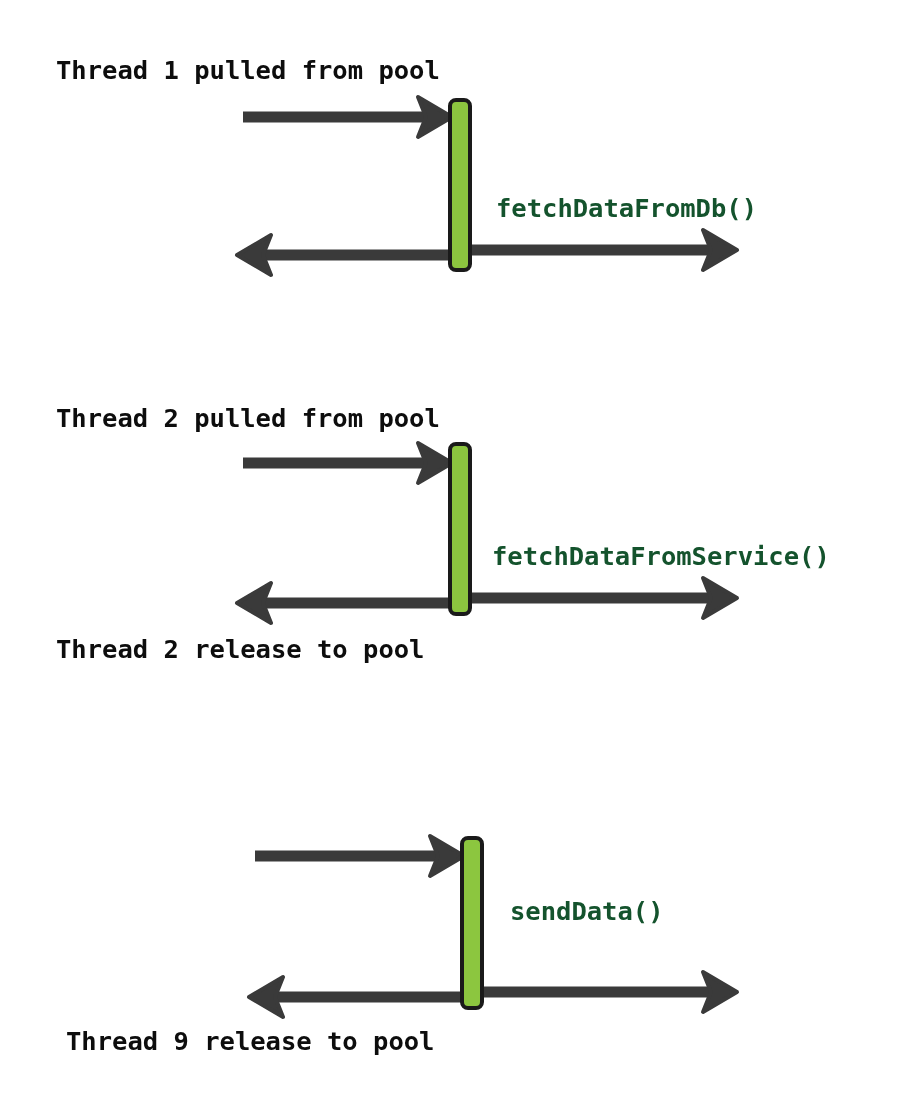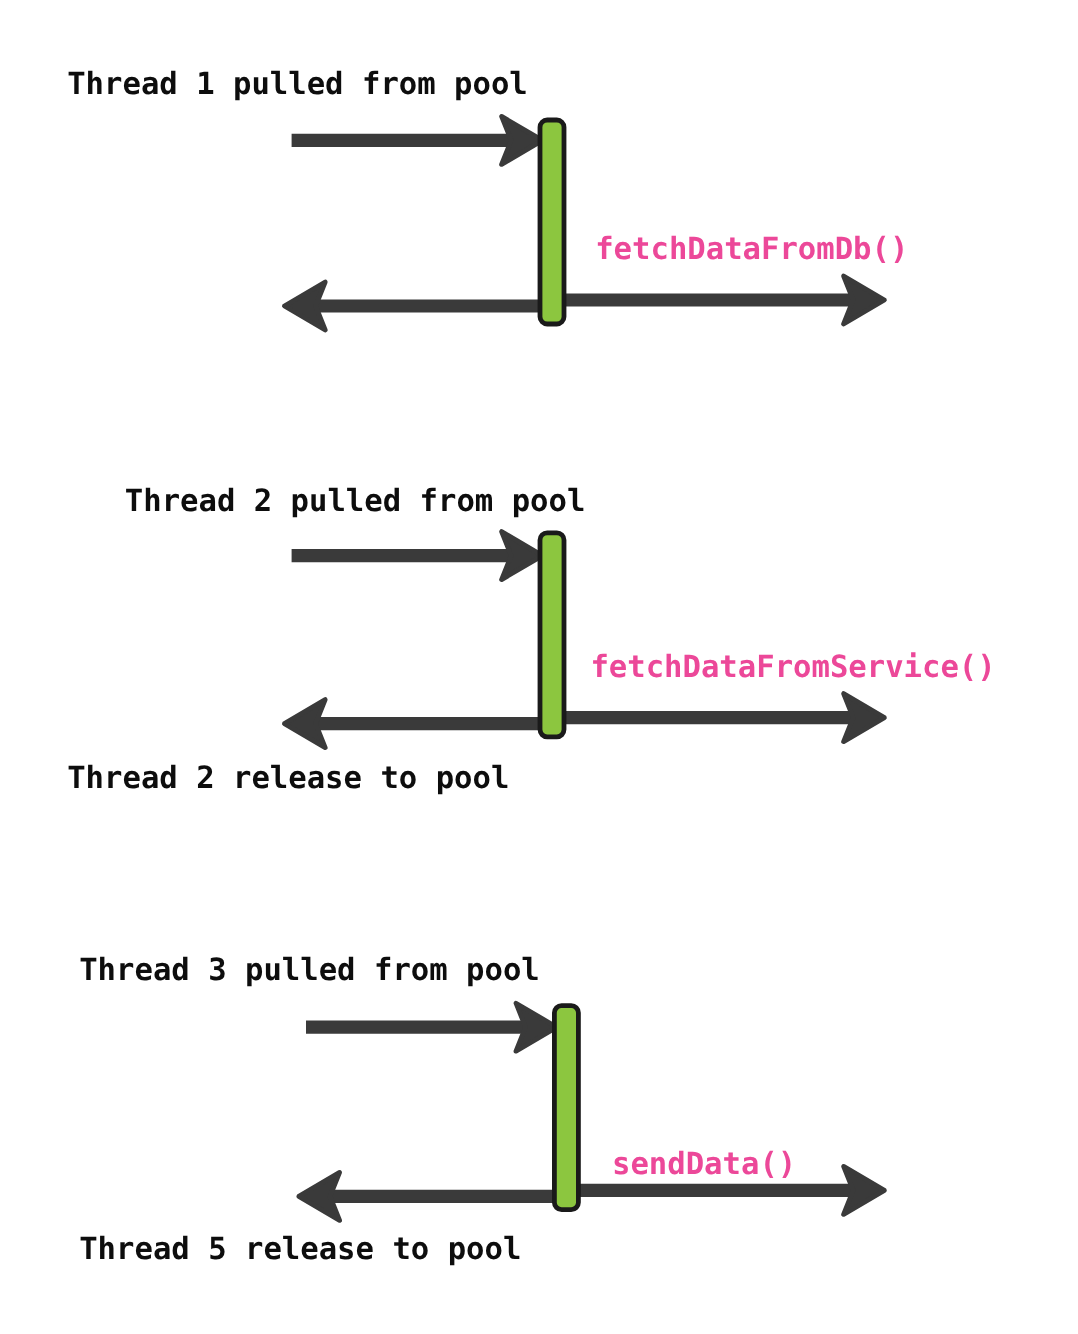--- a/index.html
+++ b/index.html
@@ -38,21 +38,21 @@
     white-space: pre;
     letter-spacing: 0px;
     line-height: 1;
   }
   .lbl-thread {
     font-size: 25.5px;
     color: #0d0d0d;
   }
   .lbl-call {
     font-size: 25.5px;
-    color: #ec4899;
+    color: #14532d;
   }
 </style>
 </head>
 <body>
 
 <div id="canvas">
 
   <svg class="diagram-svg" viewBox="0 0 898 1112" xmlns="http://www.w3.org/2000/svg">
 
     <g>
@@ -106,25 +106,24 @@
       </g>
       <rect class="activation-bar" x="462" y="838" width="20" height="170" rx="6" ry="6" fill="#8cc63f" stroke="#1a1a1a" stroke-width="4"></rect>
     </g>
   </svg>
 
   <div class="lbl lbl-thread" style="left:56px; top:58px;">Thread 1 pulled from pool</div>
 
   <div class="lbl lbl-call" style="left:496px; top:196px;">fetchDataFromDb()</div>
 
 
-  <div class="lbl lbl-thread" style="left:56px; top:406px;margin-left:48px;">Thread 2 pulled from pool</div>
+  <div class="lbl lbl-thread" style="left:56px; top:406px;">Thread 2 pulled from pool</div>
 
   <div class="lbl lbl-call" style="left:492px; top:544px;">fetchDataFromService()</div>
 
   <div class="lbl lbl-thread" style="left:56px; top:637px;text-align:center;">Thread 2 release to pool</div>
 
-  <div class="lbl lbl-thread" style="left:66px; top:797px;">Thread 3 pulled from pool</div>
 
-  <div class="lbl lbl-call" style="left:510px; top:958px;">sendData()</div>
+  <div class="lbl lbl-call" style="left:510px; top:899px;">sendData()</div>
 
-  <div class="lbl lbl-thread" style="left:66px; top:1029px;">Thread 5 release to pool</div>
+  <div class="lbl lbl-thread" style="left:66px; top:1029px;">Thread 9 release to pool</div>
 
 </div>
 
 </body></html>

